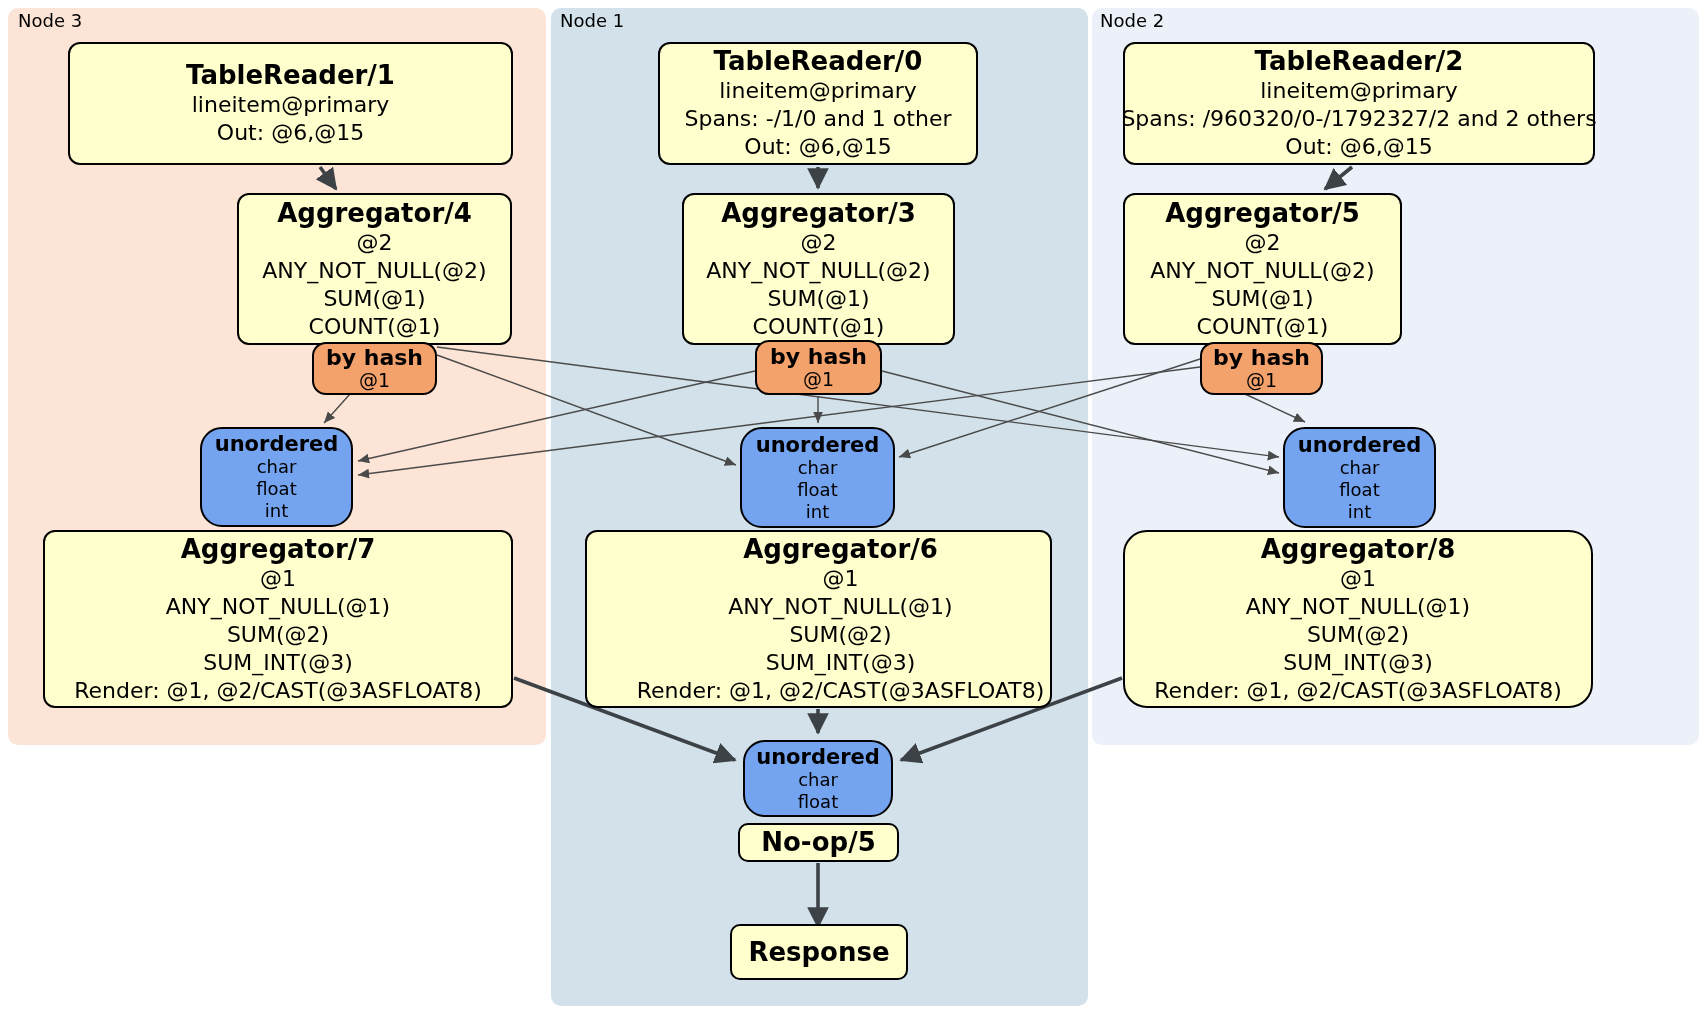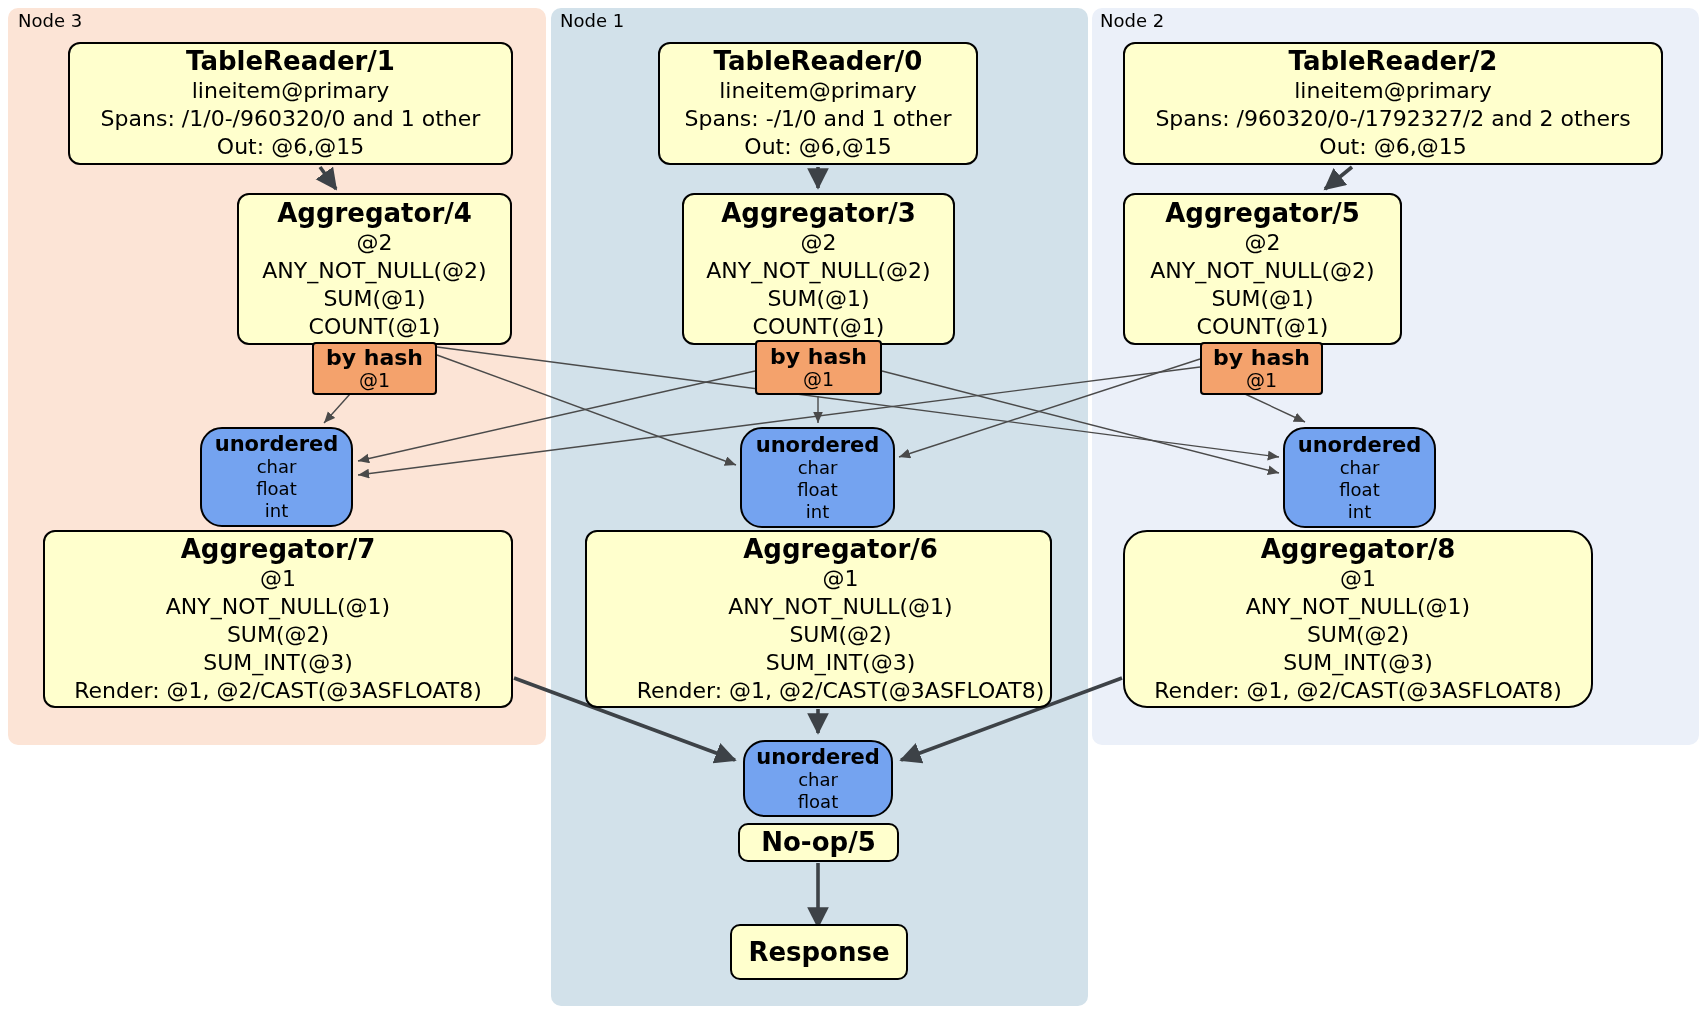--- a/index.html
+++ b/index.html
@@ -3,21 +3,21 @@
 <meta charset="utf-8">
 <style>
   html,body{margin:0;padding:0;background:#fff;font-family:"DejaVu Sans",sans-serif;color:#000;}
   #canvas{position:relative;width:1706px;height:1016px;background:#ffffff;overflow:hidden;}
   .region{position:absolute;border-radius:10px;z-index:0;}
   .region-label{position:absolute;font-size:18px;z-index:3;}
   #edges{position:absolute;left:0;top:0;z-index:1;}
   .box{position:absolute;z-index:2;box-sizing:border-box;display:flex;flex-direction:column;
        align-items:center;justify-content:center;text-align:center;white-space:nowrap;}
   .pbox{background:var(--processor_fill,#ffffcd);border:2px solid #000;border-radius:12px;}
-  .router{background:var(--router_fill,#f4a26c);border:2px solid #000;border-radius:4px;}
+  .router{background:var(--router_fill,#f4a26c);border:2px solid #000;border-radius:14px;}
   .sync{background:var(--sync_fill,#74a3f0);border:2px solid #000;border-radius:22px;}
   .title{font-weight:bold;font-size:26px;line-height:31px;}
   .line{font-size:22px;line-height:28px;}
   .rtitle{font-weight:bold;font-size:22px;line-height:24px;}
   .rline{font-size:19px;line-height:21px;}
   .stitle{font-weight:bold;font-size:21px;line-height:24px;}
   .sline{font-size:18px;line-height:22px;}
   .tn{stroke:var(--edge_thin,#4a4a4a);stroke-width:1.4;fill:none;}
   .tk{stroke:var(--edge_thick,#3d4247);stroke-width:3.6;fill:none;}
 </style>
@@ -59,21 +59,20 @@
     <line class="tk" x1="1352" y1="167" x2="1325" y2="189" marker-end="url(#ath)"></line>
     <line class="tk" x1="514" y1="678" x2="735" y2="760" marker-end="url(#ath)"></line>
     <line class="tk" x1="818" y1="709" x2="818" y2="733" marker-end="url(#ath)"></line>
     <line class="tk" x1="1122" y1="678" x2="901" y2="760" marker-end="url(#ath)"></line>
     <line class="tk" x1="818" y1="863" x2="818" y2="927" marker-end="url(#ath)"></line>
   </svg>
 
   <div class="box pbox" style="left:68px;top:42px;width:445px;height:123px;">
     <div class="title">TableReader/1</div>
     <div class="line">lineitem@primary</div>
-    <div class="line">Spans: /1/0-/960320/0 and 1 other</div>
     <div class="line">Out: @6,@15</div>
   </div>
   <div class="box pbox" style="left:237px;top:193px;width:275px;height:152px;">
     <div class="title">Aggregator/4</div>
     <div class="line">@2</div>
     <div class="line">ANY_NOT_NULL(@2)</div>
     <div class="line">SUM(@1)</div>
     <div class="line">COUNT(@1)</div>
   </div>
   <div class="box router" style="left:312px;top:342px;width:125px;height:53px;">
@@ -131,21 +130,21 @@
     <div class="sline">char</div>
     <div class="sline">float</div>
   </div>
   <div class="box pbox" style="left:738px;top:823px;width:161px;height:39px;border-radius:10px;">
     <div class="title">No-op/5</div>
   </div>
   <div class="box pbox" style="left:730px;top:924px;width:178px;height:56px;border-radius:10px;">
     <div class="title">Response</div>
   </div>
 
-  <div class="box pbox" style="left:1123px;top:42px;width:540px;height:123px;">
+  <div class="box pbox" style="left:1123px;top:42px;width:472px;height:123px;">
     <div class="title">TableReader/2</div>
     <div class="line">lineitem@primary</div>
     <div class="line">Spans: /960320/0-/1792327/2 and 2 others</div>
     <div class="line">Out: @6,@15</div>
   </div>
   <div class="box pbox" style="left:1123px;top:193px;width:279px;height:152px;">
     <div class="title">Aggregator/5</div>
     <div class="line">@2</div>
     <div class="line">ANY_NOT_NULL(@2)</div>
     <div class="line">SUM(@1)</div>

